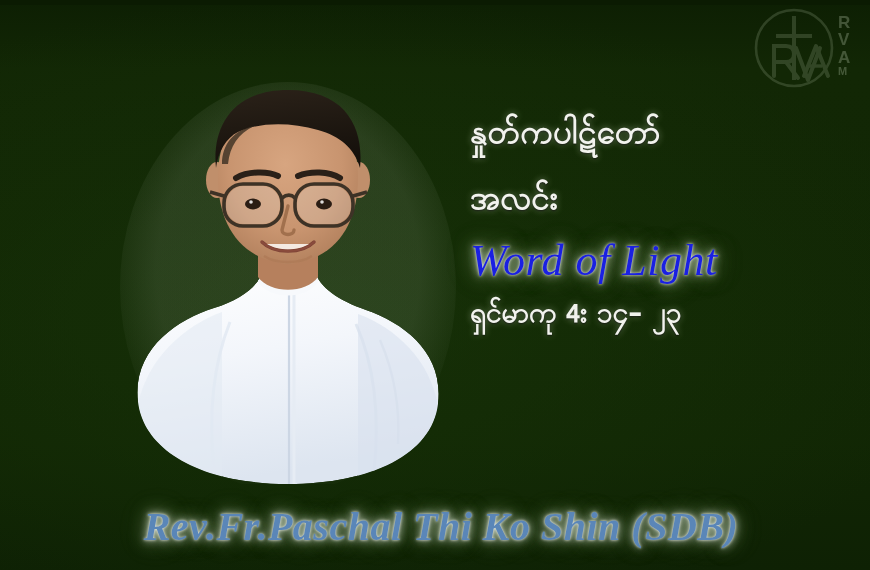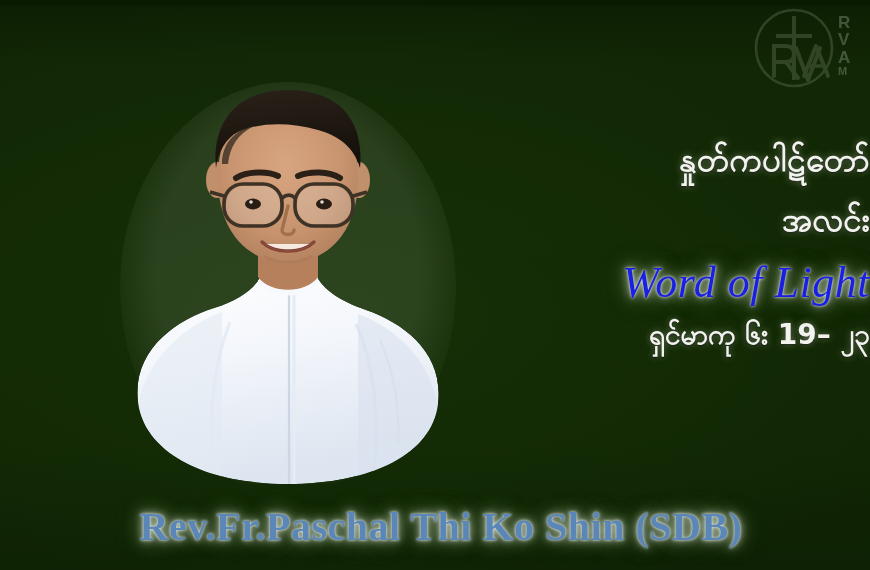--- a/index.html
+++ b/index.html
@@ -75,33 +75,33 @@
     top: 72px;
     width: 340px;
     height: 412px;
   }
   .portrait svg { display:block; width:100%; height:100%; }
 
   
   .text-col {
     position: absolute;
     left: 470px;
-    top: 136px;
+    top: 108px;
     width: 400px;
-    text-align: right;
+    text-align: left;
   }
   .mm-line {
     color: #f2f3ee;
     font-family: "DejaVu Sans", "Liberation Sans", sans-serif;
     font-weight: 700;
     text-shadow: 0 0 7px rgba(220,235,205,0.45), 0 1px 2px rgba(0,0,0,0.85);
     white-space: nowrap;
   }
   .mm-title-1 { font-size: 33px; line-height: 48px; letter-spacing: 0.5px; }
-  .mm-title-2 { font-size: 33px; line-height: 48px; margin-top: 12px; }
+  .mm-title-2 { font-size: 33px; line-height: 48px; margin-top: 18px; }
 
   .wol {
     margin-top: 12px;
     font-family: "Liberation Serif", "DejaVu Serif", serif;
     font-style: italic;
     font-weight: 400;
     font-size: 44px;
     line-height: 54px;
     color: #1a20e2;
     letter-spacing: 0.5px;
@@ -116,20 +116,21 @@
   .mm-date  { font-size: 28px; line-height: 42px; margin-top: 16px; }
   .mm-verse { font-size: 28px; line-height: 42px; margin-top: 4px; }
 
   
   .presenter {
     position: absolute;
     left: 12px; right: 0;
     bottom: 18px;
     text-align: center;
     font-family: "Liberation Serif", "DejaVu Serif", serif;
+    font-style: italic;
     font-weight: 700;
     font-size: 40px;
     line-height: 50px;
     letter-spacing: 0.5px;
     color: #5a86b8;
     text-shadow:
       0 0 3px rgba(255,255,255,0.90),
       0 0 9px rgba(240,248,235,0.80),
       0 0 18px rgba(205,228,190,0.55),
       0 0 30px rgba(175,205,155,0.30);
@@ -252,18 +253,18 @@
       <path d="M144 170 C 156 182 184 182 196 170" fill="none" stroke="#8a4b3c" stroke-width="2" stroke-linecap="round"></path>
 
       <path d="M146 184 C 158 192 182 192 194 184" fill="none" stroke="#ab7653" stroke-width="2.4" opacity="0.6"></path>
     </svg>
   </div>
 
   <div class="text-col">
     <div class="mm-line mm-title-1">နှုတ်ကပါဋ်တော်</div>
     <div class="mm-line mm-title-2">အလင်း</div>
     <div class="wol">Word of Light</div>
-    <div class="mm-line mm-verse">ရှင်မာကု ၆း 19– ၂၃</div>
+    <div class="mm-line mm-verse">ရှင်မာကု 4း ၁၄– ၂၃</div>
   </div>
 
   <div class="presenter">Rev.Fr.Paschal Thi Ko Shin (SDB)</div>
 
 </div>
 
 </body></html>

